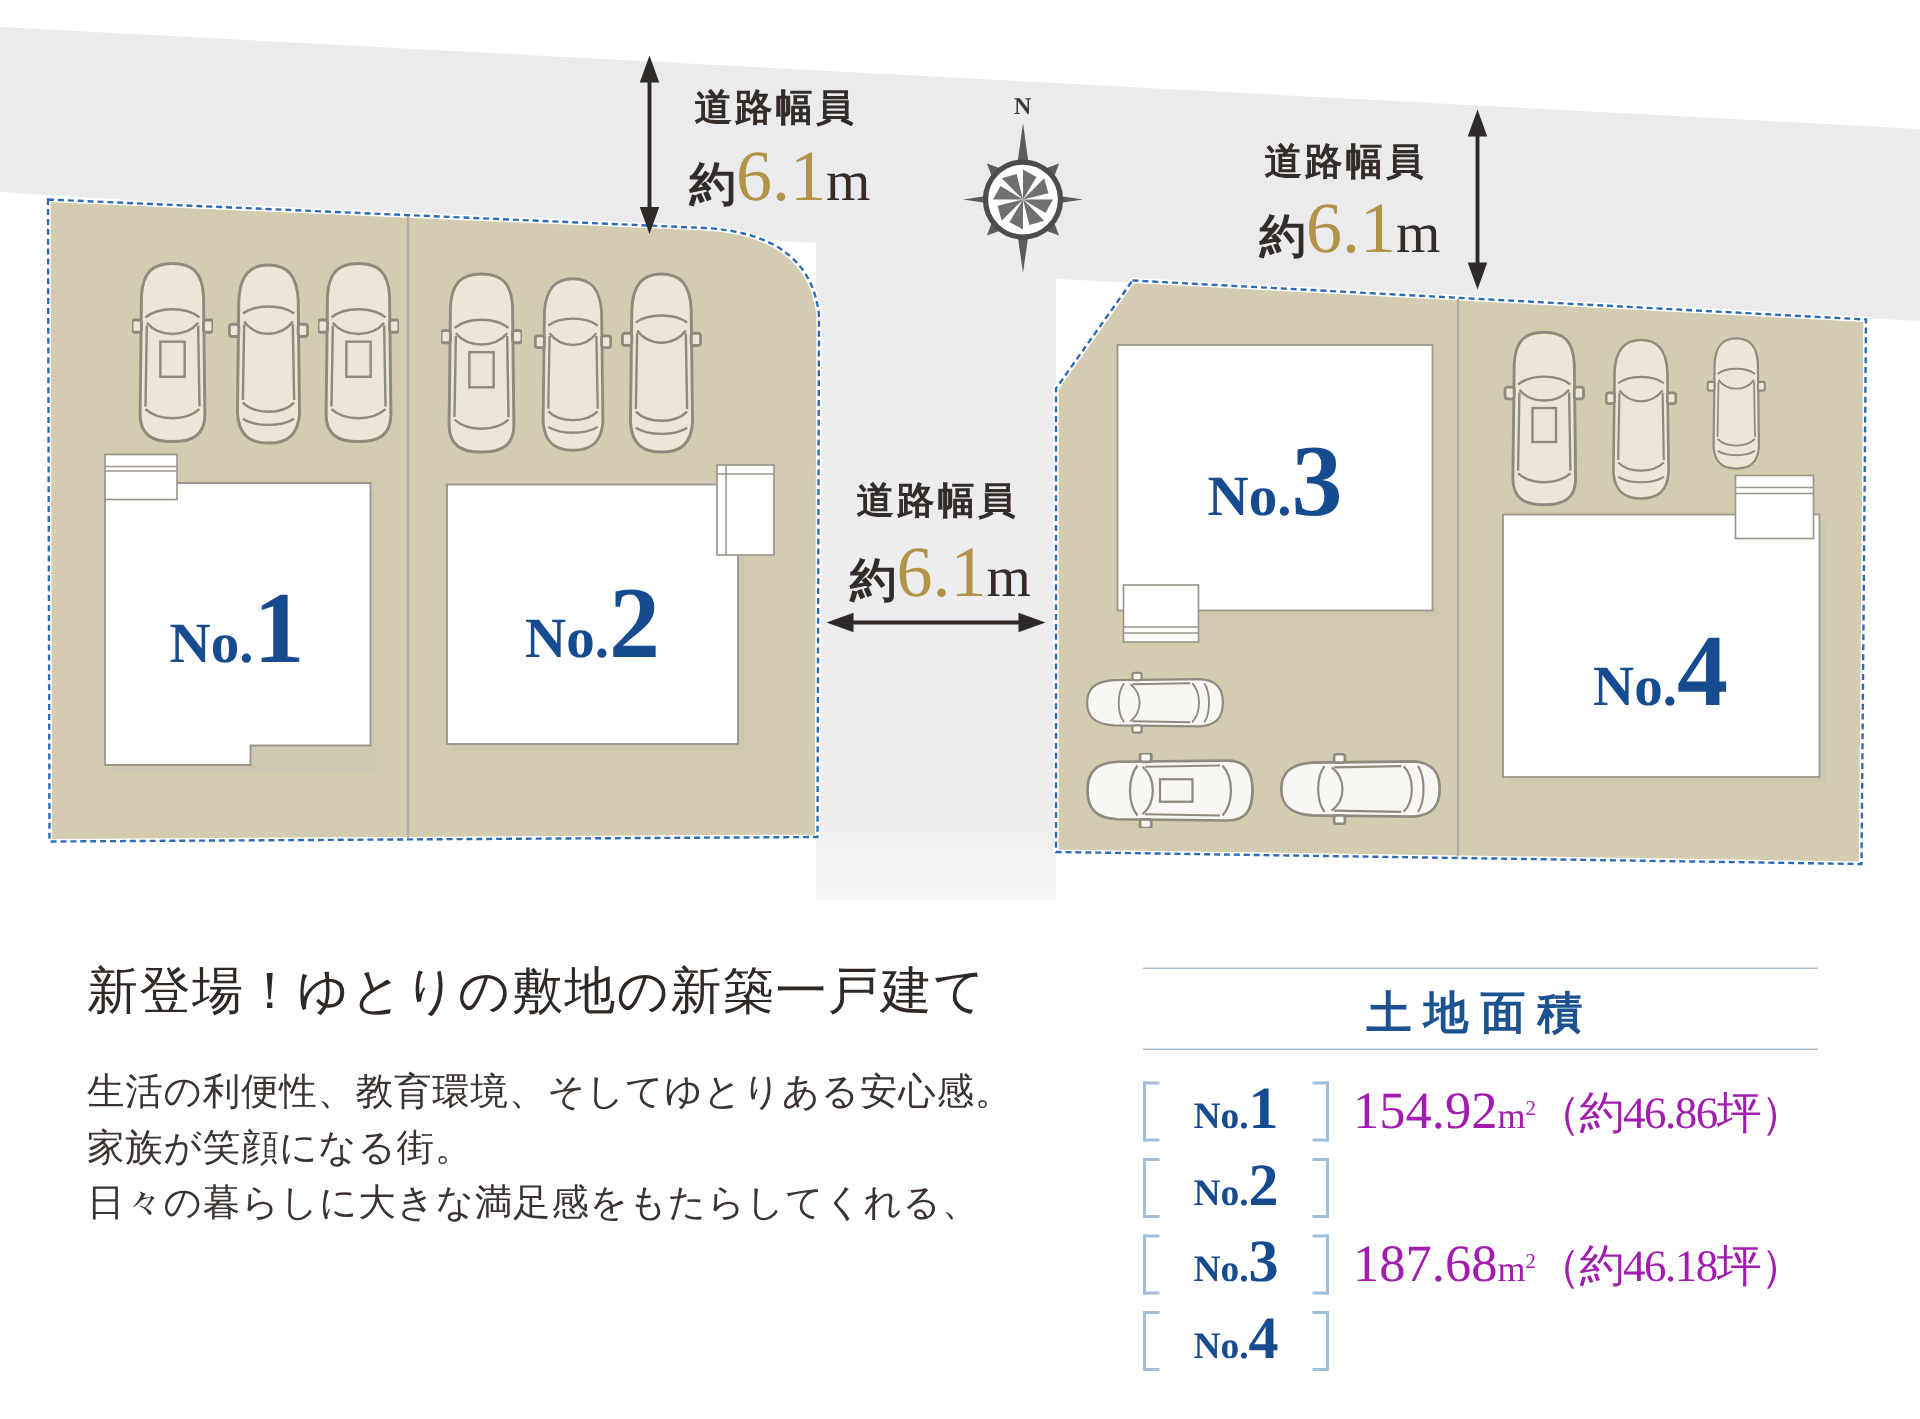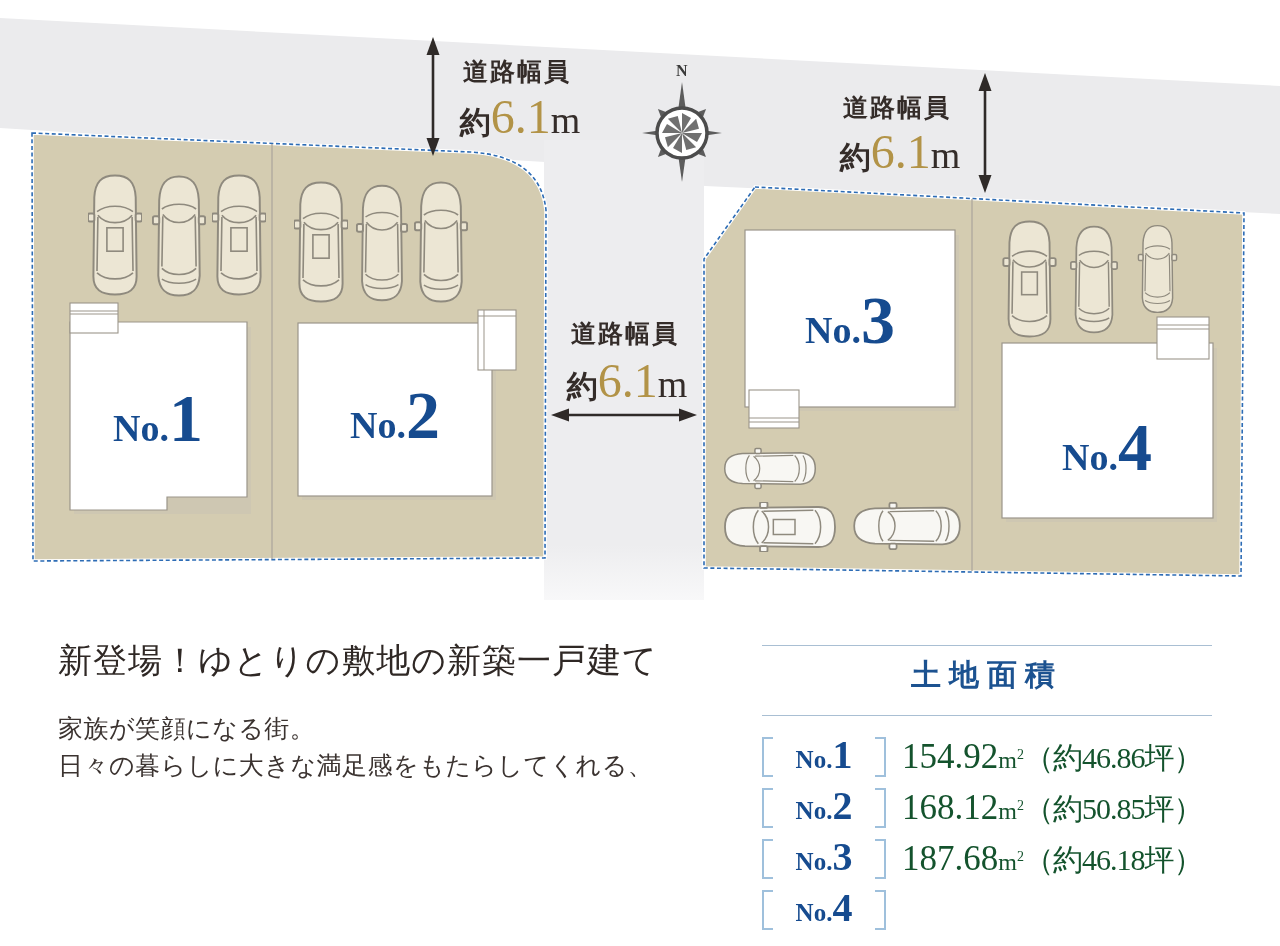--- a/index.html
+++ b/index.html
@@ -39,33 +39,33 @@
   
   .description{position:absolute;left:58px;top:638px;width:660px;color:#2f2825;}
   .description h1{margin:0;font-family:"Liberation Serif","DejaVu Serif",serif;
                   font-size:34px;font-weight:400;letter-spacing:1px;white-space:nowrap;}
   .description .body{margin-top:26px;font-size:25px;line-height:37px;color:#3b3330;
                      font-weight:500;letter-spacing:.5px;white-space:nowrap;}
 
   
   .area-table{position:absolute;left:762px;top:645px;width:450px;}
   .area-table .title{border-top:1px solid #a9bfd3;border-bottom:1px solid #a9bfd3;
-                     text-align:center;padding:9px 0 19px;color:#1c5290;
+                     text-align:center;padding:9px 0 3px;color:#1c5290;
                      font-family:"Liberation Serif","DejaVu Serif",serif;
                      font-size:30px;font-weight:700;letter-spacing:8px;}
   .rows{margin-top:15px;}
   .arow{display:flex;align-items:baseline;height:51px;}
   .bracket{display:inline-block;width:9px;height:36px;align-self:center;}
   .bracket.l{border-left:2px solid #9fc0dc;border-top:2px solid #9fc0dc;border-bottom:2px solid #9fc0dc;}
   .bracket.r{border-right:2px solid #9fc0dc;border-top:2px solid #9fc0dc;border-bottom:2px solid #9fc0dc;}
   .row-no{color:#164b8f;font-family:"Liberation Serif","DejaVu Serif",serif;font-weight:700;
           width:102px;text-align:center;}
   .row-no .p{font-size:25px;}
   .row-no .d{font-size:40px;}
-  .row-val{color:#14532d;font-family:"Liberation Serif","DejaVu Serif",serif;margin-left:16px;white-space:nowrap;}
+  .row-val{color:#a21caf;font-family:"Liberation Serif","DejaVu Serif",serif;margin-left:16px;white-space:nowrap;}
   .row-val .num{font-size:35px;}
   .row-val .unit{font-size:24px;}
   .row-val .unit sup{font-size:14px;}
   .row-val .tsubo{font-size:30px;letter-spacing:-1px;}
 </style>
 </head>
 <body>
 
 <div id="stage">
 
@@ -221,41 +221,41 @@
       <polygon class="arrowhead" points="551,415 569,408.5 569,421.5"></polygon>
       <polygon class="arrowhead" points="697,415 679,408.5 679,421.5"></polygon>
       <text class="dim-title" x="625" y="342" text-anchor="middle">道路幅員</text>
       <text x="627" y="397" text-anchor="middle"><tspan class="dim-approx">約</tspan><tspan class="dim-num">6.1</tspan><tspan class="dim-unit">m</tspan></text>
     </g>
   </svg>
 
   <div class="description">
     <h1 class="jp-serif">新登場！ゆとりの敷地の新築一戸建て</h1>
     <div class="body jp-sans">
+      <div>生活の利便性、教育環境、そしてゆとりある安心感。</div>
       <div>家族が笑顔になる街。</div>
       <div>日々の暮らしに大きな満足感をもたらしてくれる、</div>
     </div>
   </div>
 
   <div class="area-table">
     <div class="title">土地面積</div>
     <div class="rows">
 
       <div class="arow">
         <span class="bracket l"></span>
         <span class="row-no"><span class="p">No.</span><span class="d">1</span></span>
         <span class="bracket r"></span>
         <span class="row-val"><span class="num">154.92</span><span class="unit"><span>m</span><sup>2</sup></span><span class="tsubo">（約46.86坪）</span></span>
       </div>
 
       <div class="arow">
         <span class="bracket l"></span>
         <span class="row-no"><span class="p">No.</span><span class="d">2</span></span>
         <span class="bracket r"></span>
-        <span class="row-val"><span class="num">168.12</span><span class="unit"><span>m</span><sup>2</sup></span><span class="tsubo">（約50.85坪）</span></span>
       </div>
 
       <div class="arow">
         <span class="bracket l"></span>
         <span class="row-no"><span class="p">No.</span><span class="d">3</span></span>
         <span class="bracket r"></span>
         <span class="row-val"><span class="num">187.68</span><span class="unit"><span>m</span><sup>2</sup></span><span class="tsubo">（約46.18坪）</span></span>
       </div>
 
       <div class="arow">

